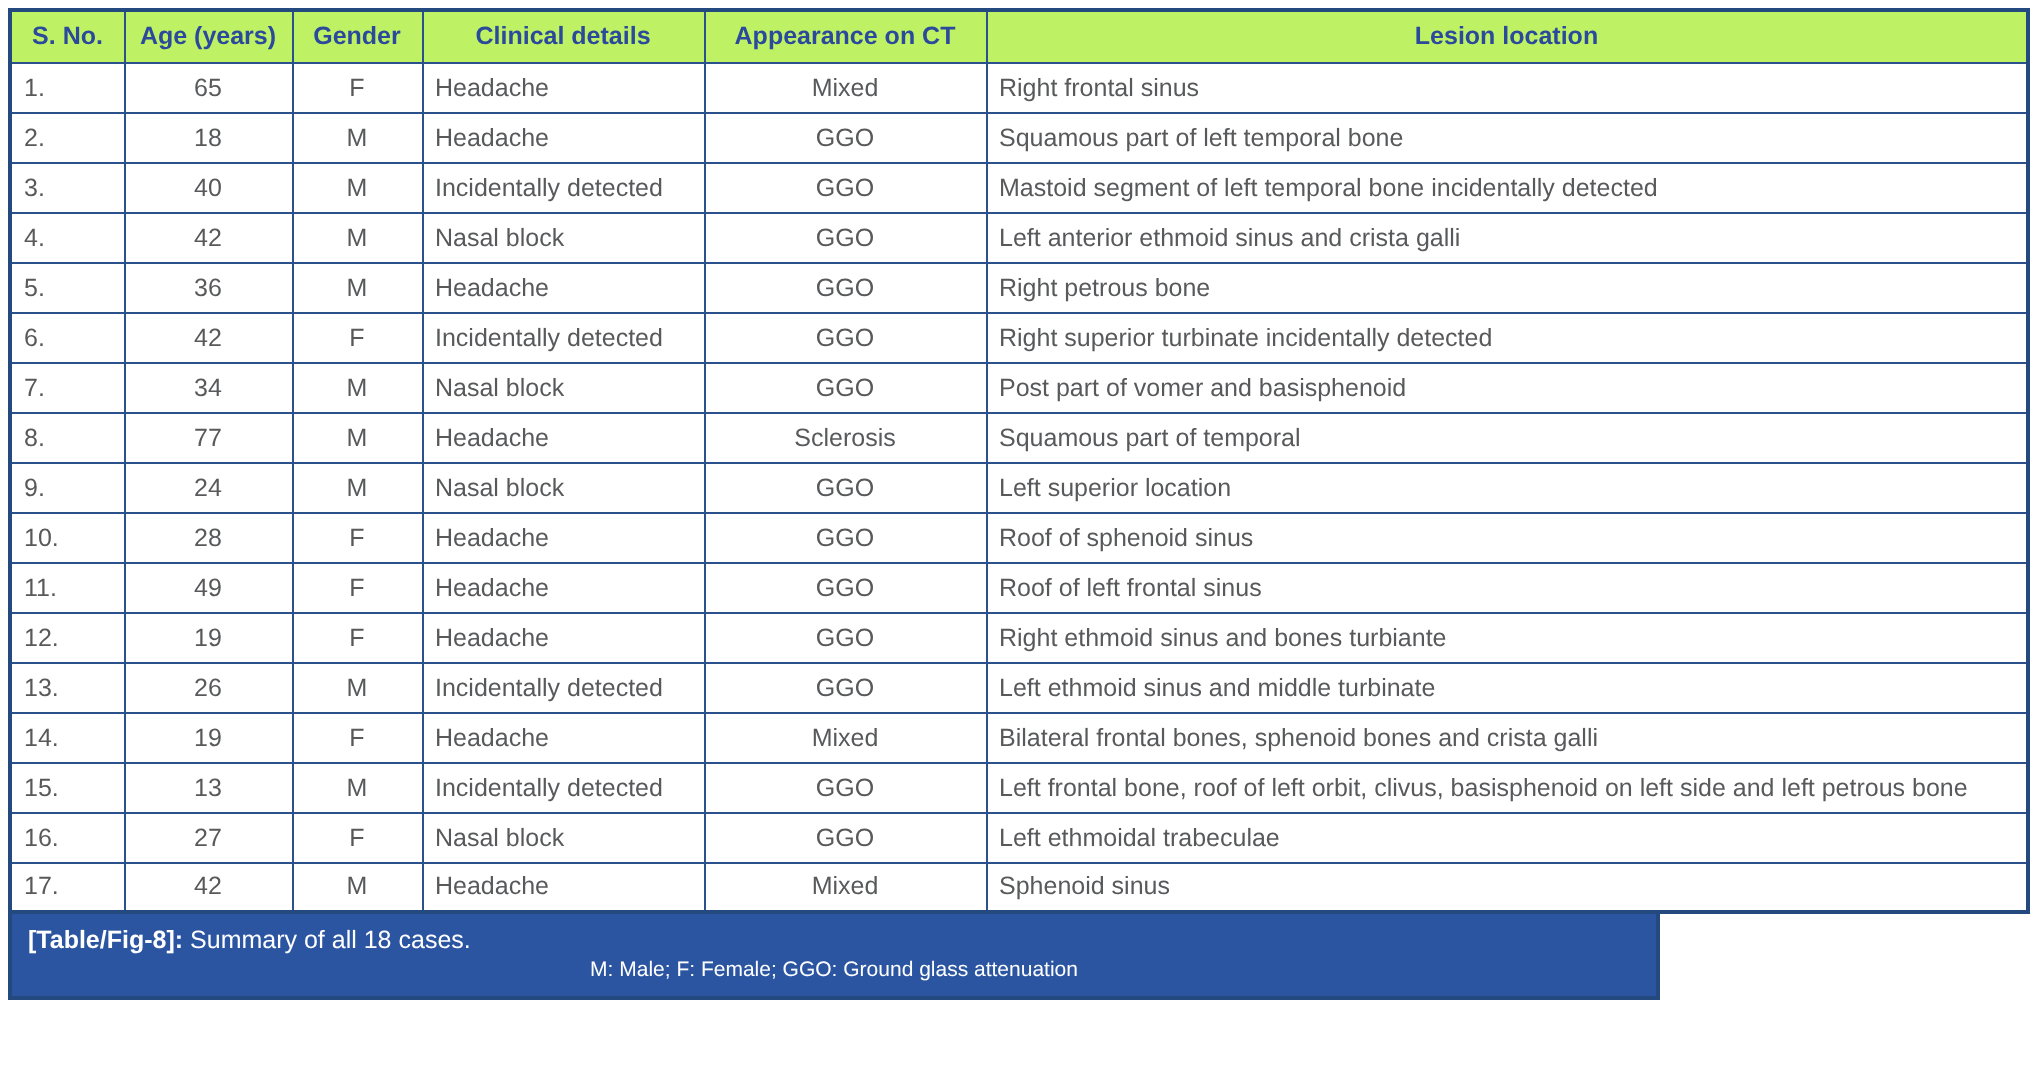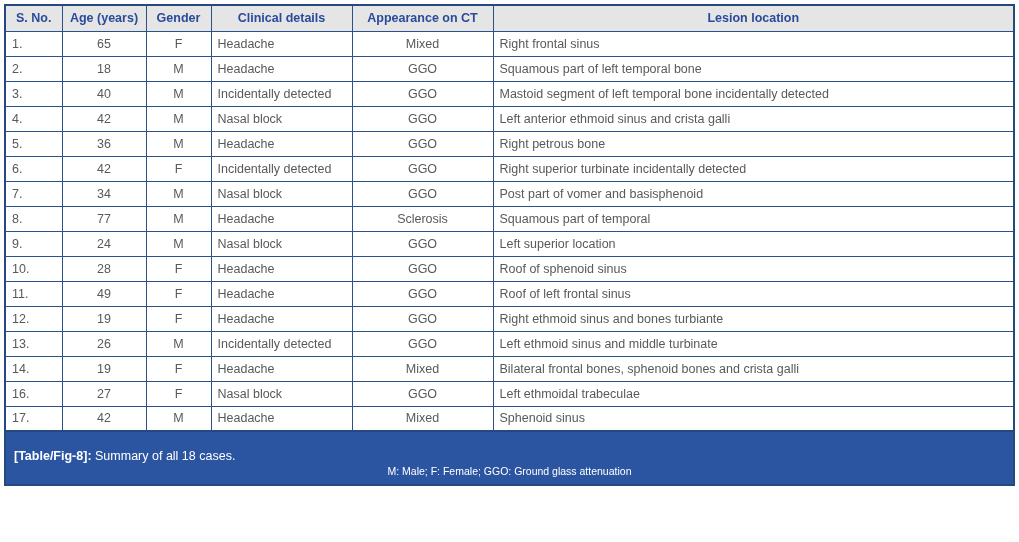--- a/index.html
+++ b/index.html
@@ -24,48 +24,48 @@
   table.cases th, table.cases td {
     border: 1px solid #2a518c;
     font-size: 12.5px;
     height: 25px;
     padding: 0 6px;
     overflow: hidden;
     white-space: nowrap;
     box-sizing: border-box;
   }
   table.cases th {
-    background: #e5e5e5;
+    background: #bef264;
     color: #2b4a9b;
     font-weight: bold;
     text-align: center;
     height: 26px;
   }
   table.cases td {
     background: #ffffff;
     color: #58595b;
     font-weight: normal;
   }
   
   col.c-sno    { width: 57px; }
   col.c-age    { width: 84px; }
   col.c-gender { width: 65px; }
   col.c-clin   { width: 141px; }
   col.c-ct     { width: 141px; }
   col.c-loc    { width: auto; }
   td.align-left   { text-align: left; padding-left: 8px; }
   td.align-center { text-align: center; }
   .caption-band {
-    width: 1011px;
+    width: 826px;
     box-sizing: border-box;
     background: #2b55a1;
     border: 2px solid #24497e;
     border-top: none;
     color: #ffffff;
-    padding: 16px 8px 6px 8px;
+    padding: 5px 8px 6px 8px;
   }
   .caption-line1 {
     font-size: 12.5px;
     line-height: 16px;
   }
   .caption-line1 .fig-tag { font-weight: bold; }
   .caption-line2 {
     font-size: 10.5px;
     line-height: 14px;
     text-align: center;
@@ -201,20 +201,28 @@
         </tr>
         <tr>
           <td class="align-left">14.</td>
           <td class="align-center">19</td>
           <td class="align-center">F</td>
           <td class="align-left">Headache</td>
           <td class="align-center">Mixed</td>
           <td class="align-left">Bilateral frontal bones, sphenoid bones and crista galli</td>
         </tr>
         <tr>
+          <td class="align-left">15.</td>
+          <td class="align-center">13</td>
+          <td class="align-center">M</td>
+          <td class="align-left">Incidentally detected</td>
+          <td class="align-center">GGO</td>
+          <td class="align-left">Left frontal bone, roof of left orbit, clivus, basisphenoid on left side and left petrous bone</td>
+        </tr>
+        <tr>
           <td class="align-left">16.</td>
           <td class="align-center">27</td>
           <td class="align-center">F</td>
           <td class="align-left">Nasal block</td>
           <td class="align-center">GGO</td>
           <td class="align-left">Left ethmoidal trabeculae</td>
         </tr>
         <tr>
           <td class="align-left">17.</td>
           <td class="align-center">42</td>

